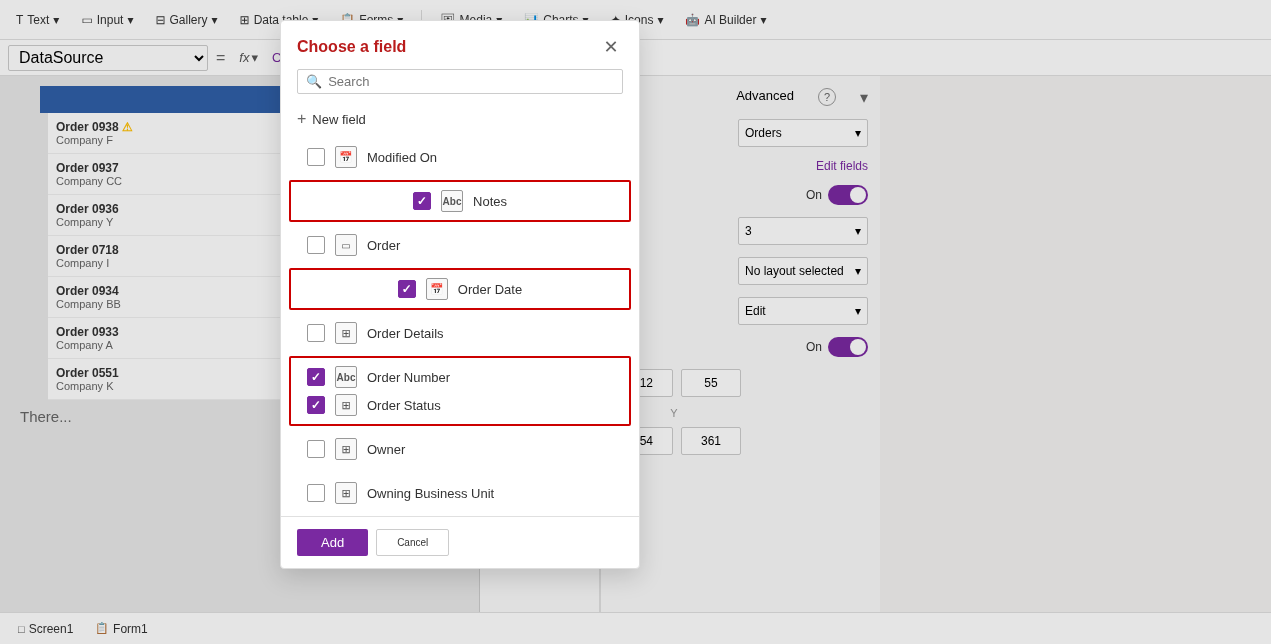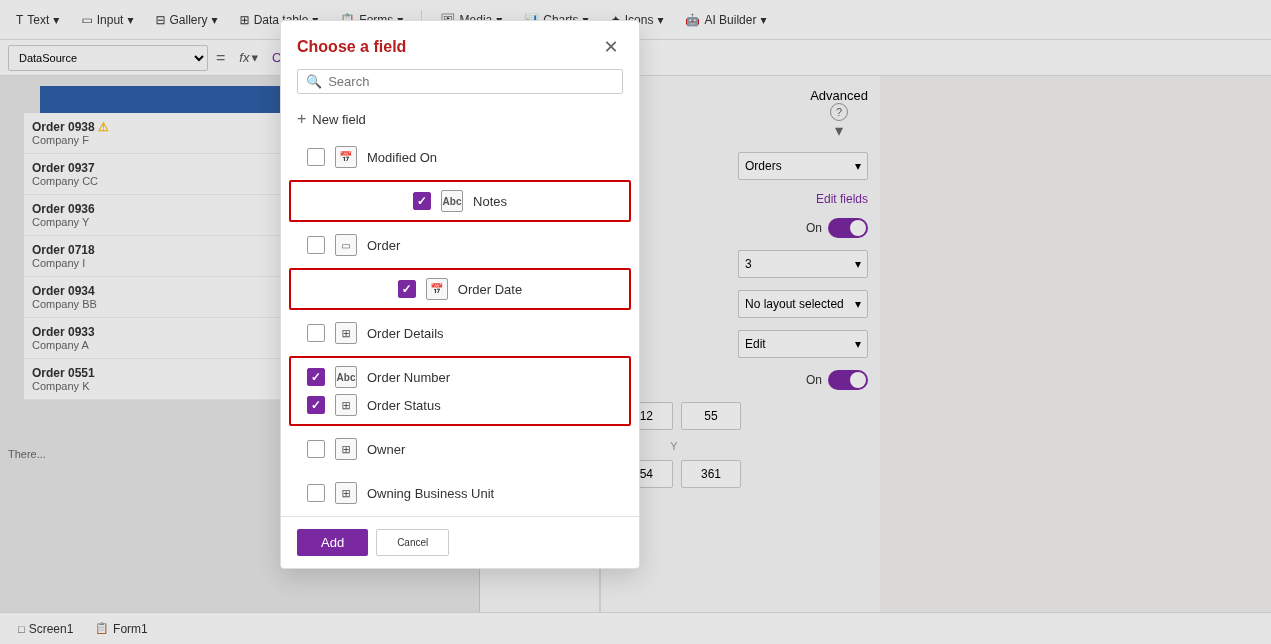--- a/index.html
+++ b/index.html
@@ -17,21 +17,21 @@
     }
     .toolbar-sep { width: 1px; height: 20px; background: #ddd; margin: 0 4px; }
 
     
     .formula-bar {
       display: flex; align-items: center; height: 36px; background: #fff;
       border-bottom: 1px solid #e0e0e0; padding: 0 8px; gap: 8px;
     }
     .datasource-select {
       width: 200px; height: 26px; border: 1px solid #ccc; border-radius: 2px;
-      padding: 0 6px; font-size: 11px; background: #fff;
+      padding: 0 6px; font-size: 16px; background: #fff;
     }
     .equals-sign { font-size: 16px; color: #666; }
     .fx-btn {
       display: flex; align-items: center; gap: 2px; padding: 2px 6px;
       border: none; background: transparent; cursor: pointer; font-size: 13px; color: #555;
     }
     .formula-value {
       color: #7a29a1; font-size: 13px; font-weight: 500;
     }
 
@@ -42,21 +42,21 @@
     .canvas-area {
       width: 480px; background: #e8e8e8; position: relative; overflow: hidden;
       border-right: 1px solid #ccc;
     }
     .canvas-header {
       background: #2f5fa8; color: #fff; text-align: right;
       padding: 6px 10px; font-size: 13px; font-weight: 500;
       margin-top: 10px; margin-left: 40px;
     }
 
-    .order-list { background: #fff; margin-left: 24px; }
+    .order-list { background: #fff; margin-left: 48px; }
     .order-row {
       display: flex; align-items: center; padding: 6px 8px;
       border-bottom: 1px solid #f0f0f0; gap: 6px;
     }
     .order-info { flex: 1; }
     .order-id { font-weight: 600; font-size: 12px; color: #333; }
     .order-company { font-size: 11px; color: #666; }
     .order-status-closed { color: #2e7d32; font-size: 12px; }
     .order-status-invoiced { color: #7a29a1; font-size: 12px; }
     .order-status-shipped { color: #0078d4; font-size: 12px; }
@@ -193,21 +193,21 @@
       position: absolute; bottom: 0; left: 0; right: 0; height: 32px;
       background: #fff; border-top: 1px solid #e0e0e0;
       display: flex; align-items: center; padding: 0 8px; gap: 2px;
     }
     .tab-item {
       display: flex; align-items: center; gap: 4px; padding: 4px 10px;
       font-size: 12px; color: #333; cursor: pointer; border-radius: 2px;
     }
     .tab-icon { font-size: 11px; color: #555; }
 
-    .there-text { font-size: 11px; color: #666; padding: 8px 8px; margin-top: 40px; }
+    .there-text { font-size: 15px; color: #666; padding: 8px 20px; }
   </style>
 </head>
 <body>
 
 <div style="position: relative; width: 1271px; height: 644px; overflow: hidden;">
 
   <div class="toolbar">
     <button class="toolbar-btn">
       <span>T</span>
       <span>Text</span>
@@ -360,21 +360,21 @@
       <div class="fields-title">Fields</div>
       <button class="add-field-btn">
         <span>+</span>
         <span>Add field</span>
       </button>
     </div>
 
     <div class="settings-panel">
       <div class="settings-row">
         <div></div>
-        <div style="display:flex;align-items:center;gap:0;flex-direction:column;">
+        <div style="display:flex;gap:24px;">
           <span>Advanced</span>
           <span class="help-icon">?</span>
           <span style="font-size:16px;color:#666;">▾</span>
         </div>
       </div>
       <div class="settings-row">
         <div></div>
         <div class="settings-dropdown">
           <span>Orders</span>
           <span>▾</span>

